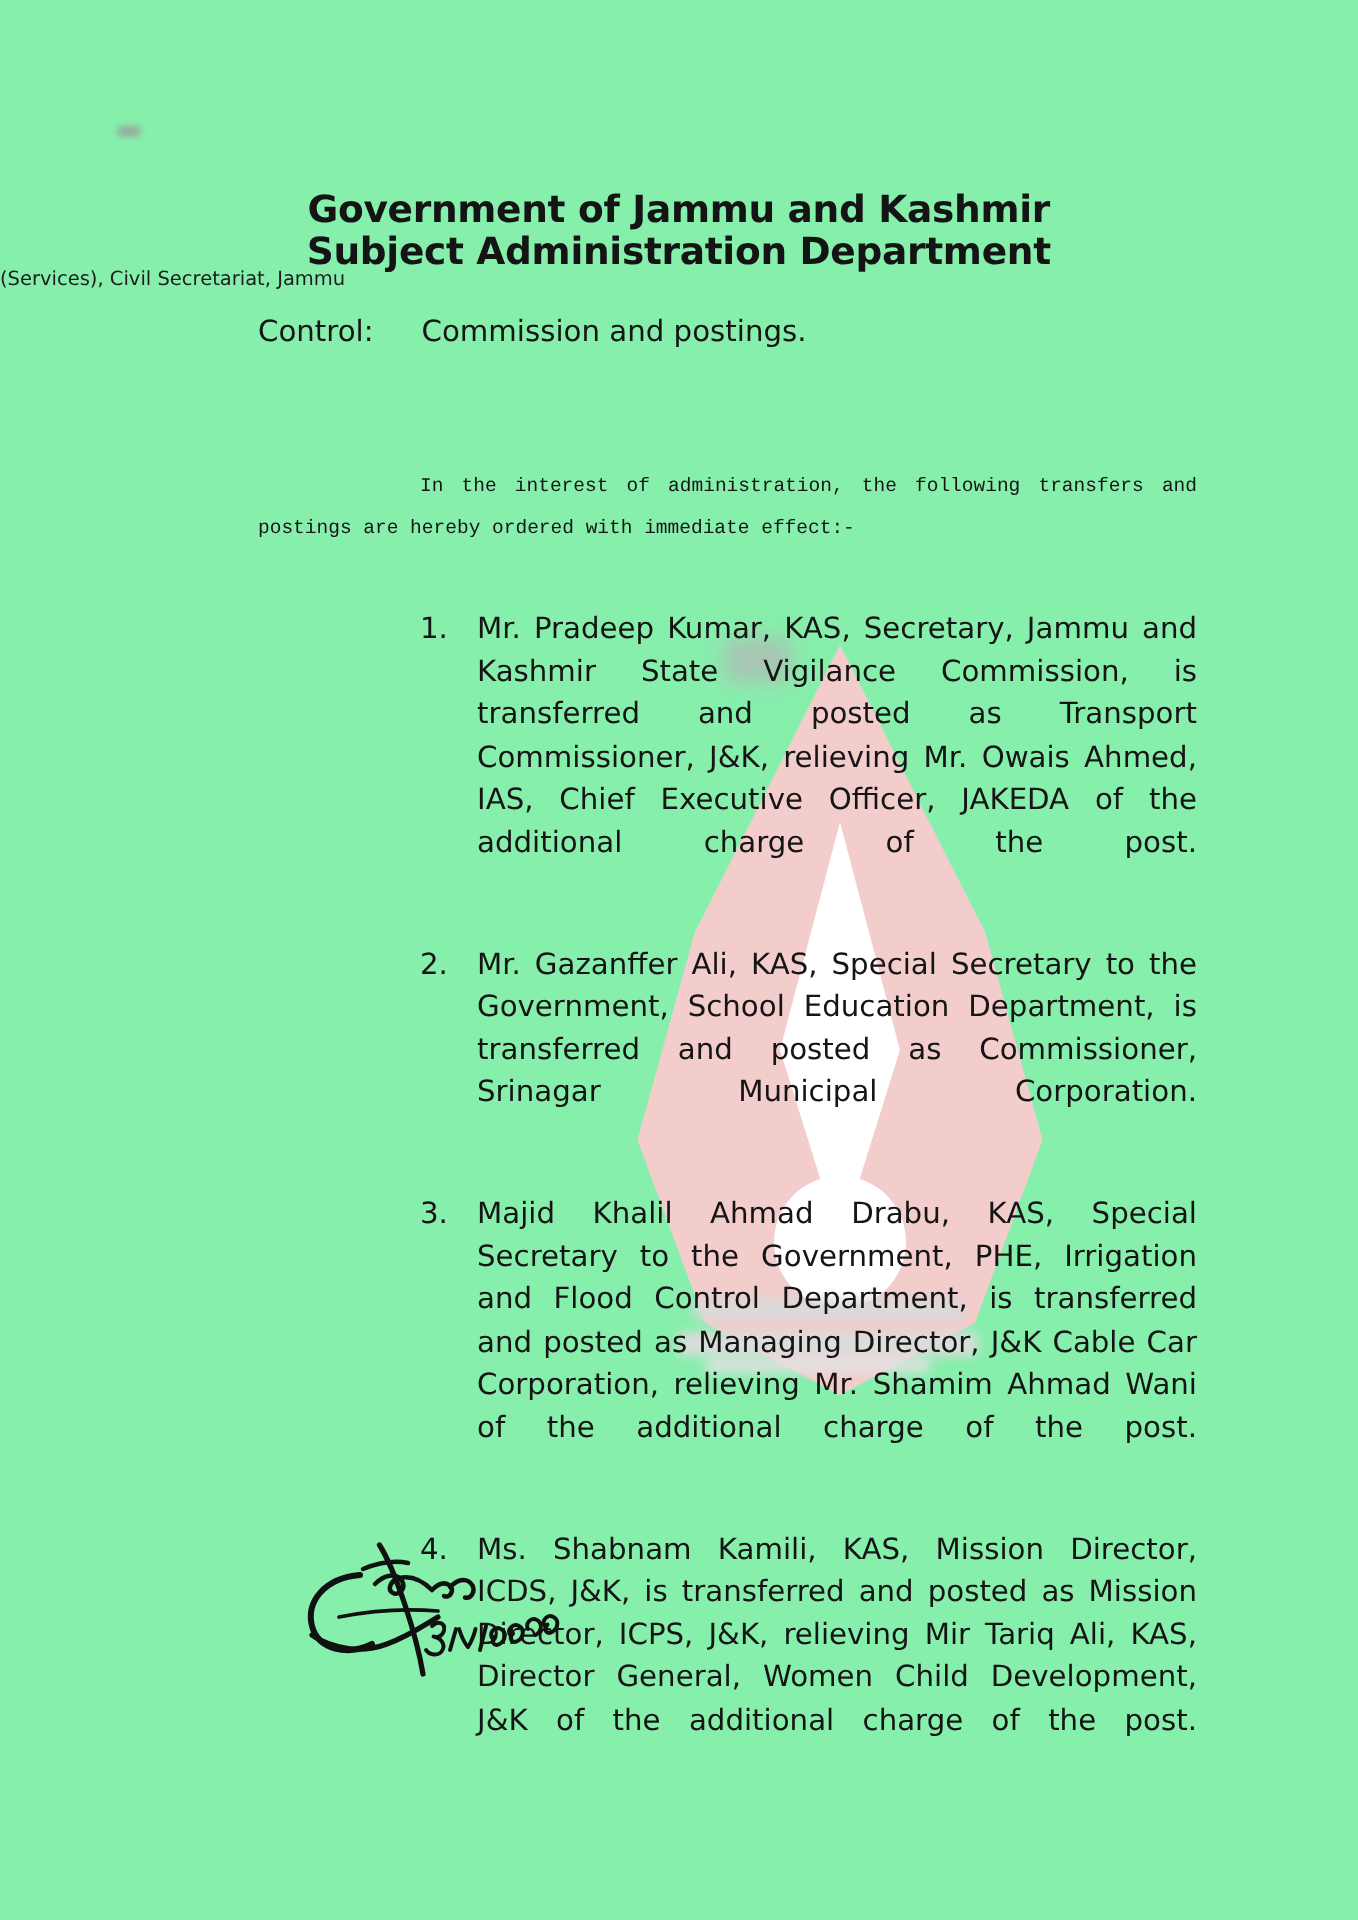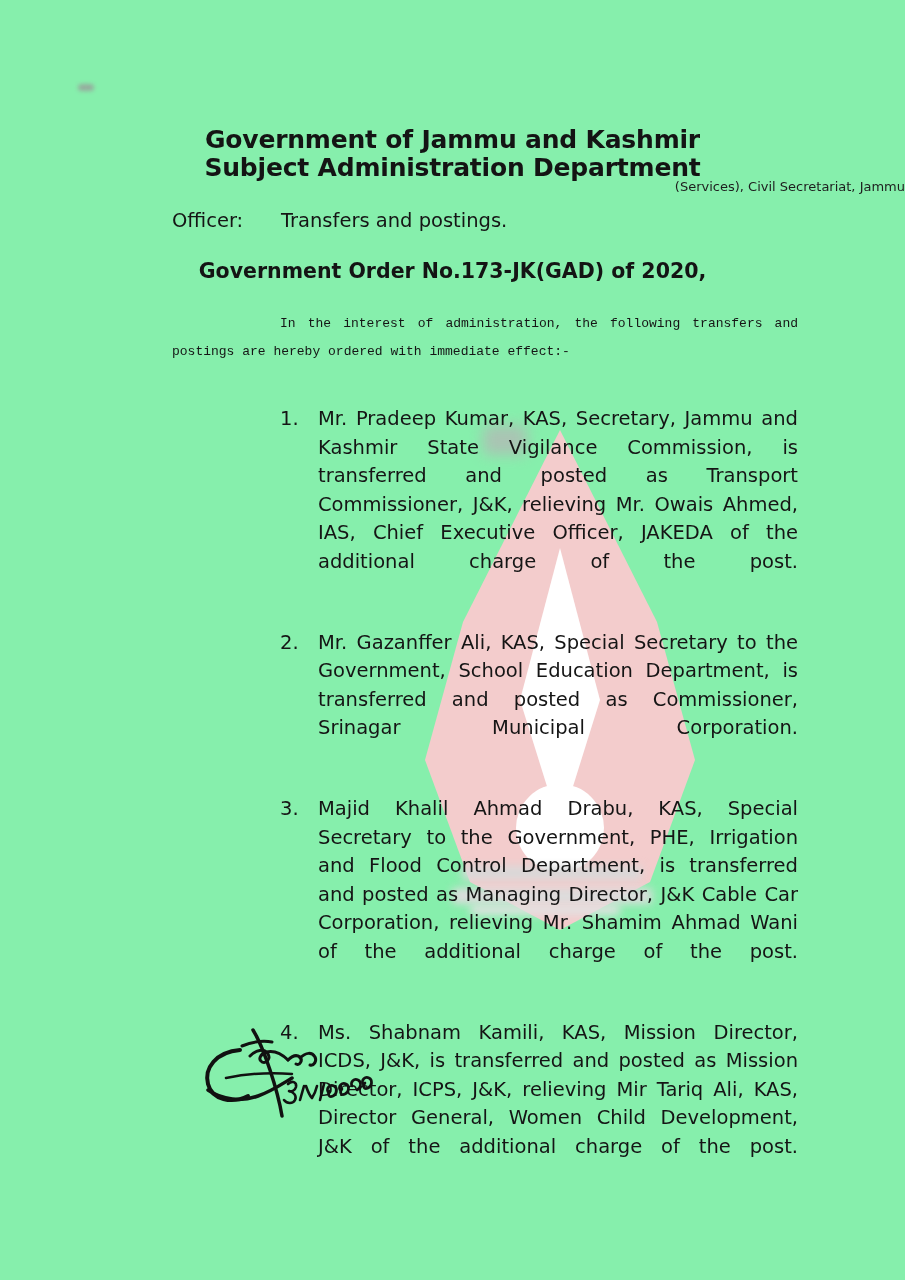--- a/index.html
+++ b/index.html
@@ -115,21 +115,21 @@
     top: 153px;
     font-size: 25px;
     line-height: 29px;
   }
 
   .hdr-sub {
     position: absolute;
     left: 0;
     right: 0;
     top: 179px;
-    text-align: right;
+    text-align: left;
     font-size: 13px;
     font-weight: normal;
     color: #1d1d1d;
   }
 
   .subject-row {
     position: absolute;
     left: 172px;
     top: 209px;
     font-size: 19.5px;
@@ -241,25 +241,24 @@
 
   <div id="doc">
 
     <div class="hdr hdr-line1">Government of Jammu and Kashmir</div>
 
     <div class="hdr hdr-line2">Subject Administration Department</div>
 
     <div class="hdr-sub">(Services), Civil Secretariat, Jammu</div>
 
     <div class="subject-row">
-      <span class="subject-label">Officer:</span><span>Transfers and postings.</span>
+      <span class="subject-label">Control:</span><span>Commission and postings.</span>
     </div>
 
     <div class="order-no">
-      <div>Government Order No.173-JK(GAD) of 2020,</div>
     </div>
 
     <div class="intro">In the interest of administration, the following transfers and postings are hereby ordered with immediate effect:-</div>
 
     <div class="ol-wrap">
 
       <div class="item">
         <span class="item-num">1.</span>
         <span class="item-text">Mr. Pradeep Kumar, KAS, Secretary, Jammu and Kashmir State Vigilance Commission, is transferred and posted as Transport Commissioner, J&amp;K, relieving Mr. Owais Ahmed, IAS, Chief Executive Officer, JAKEDA of the additional charge of the post.</span>
       </div>

